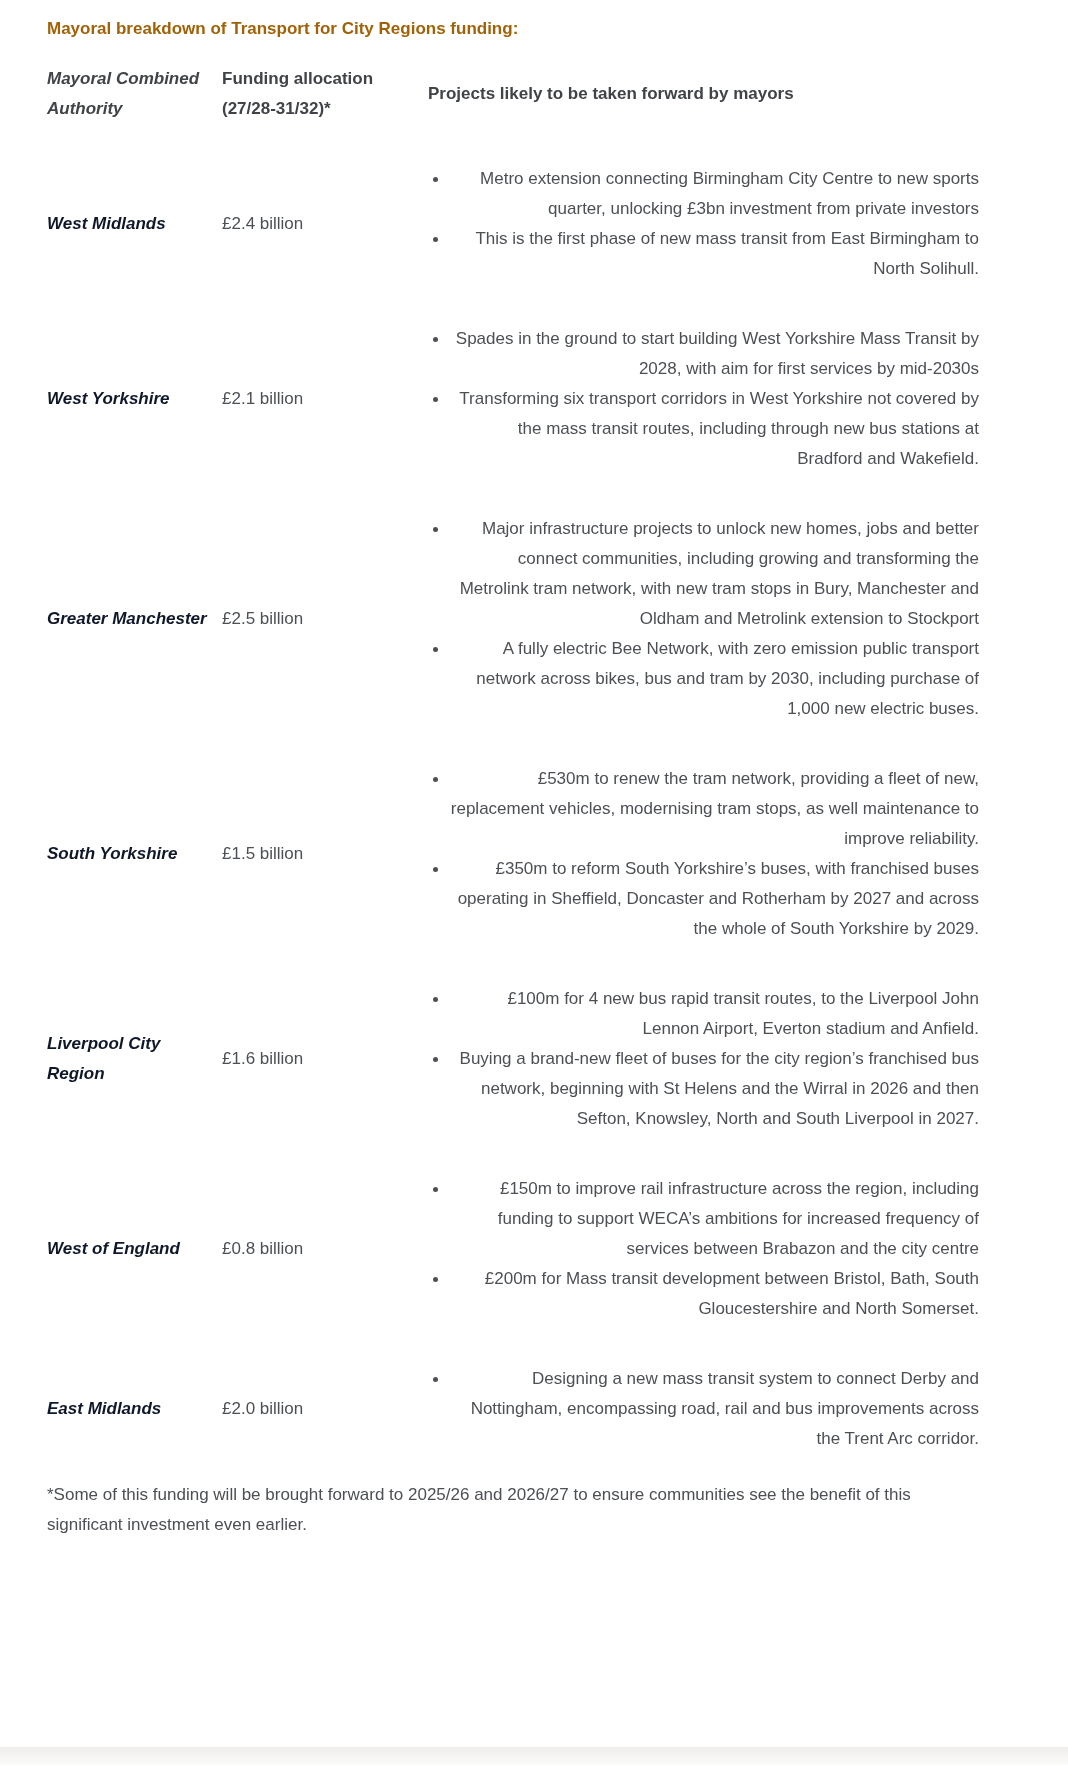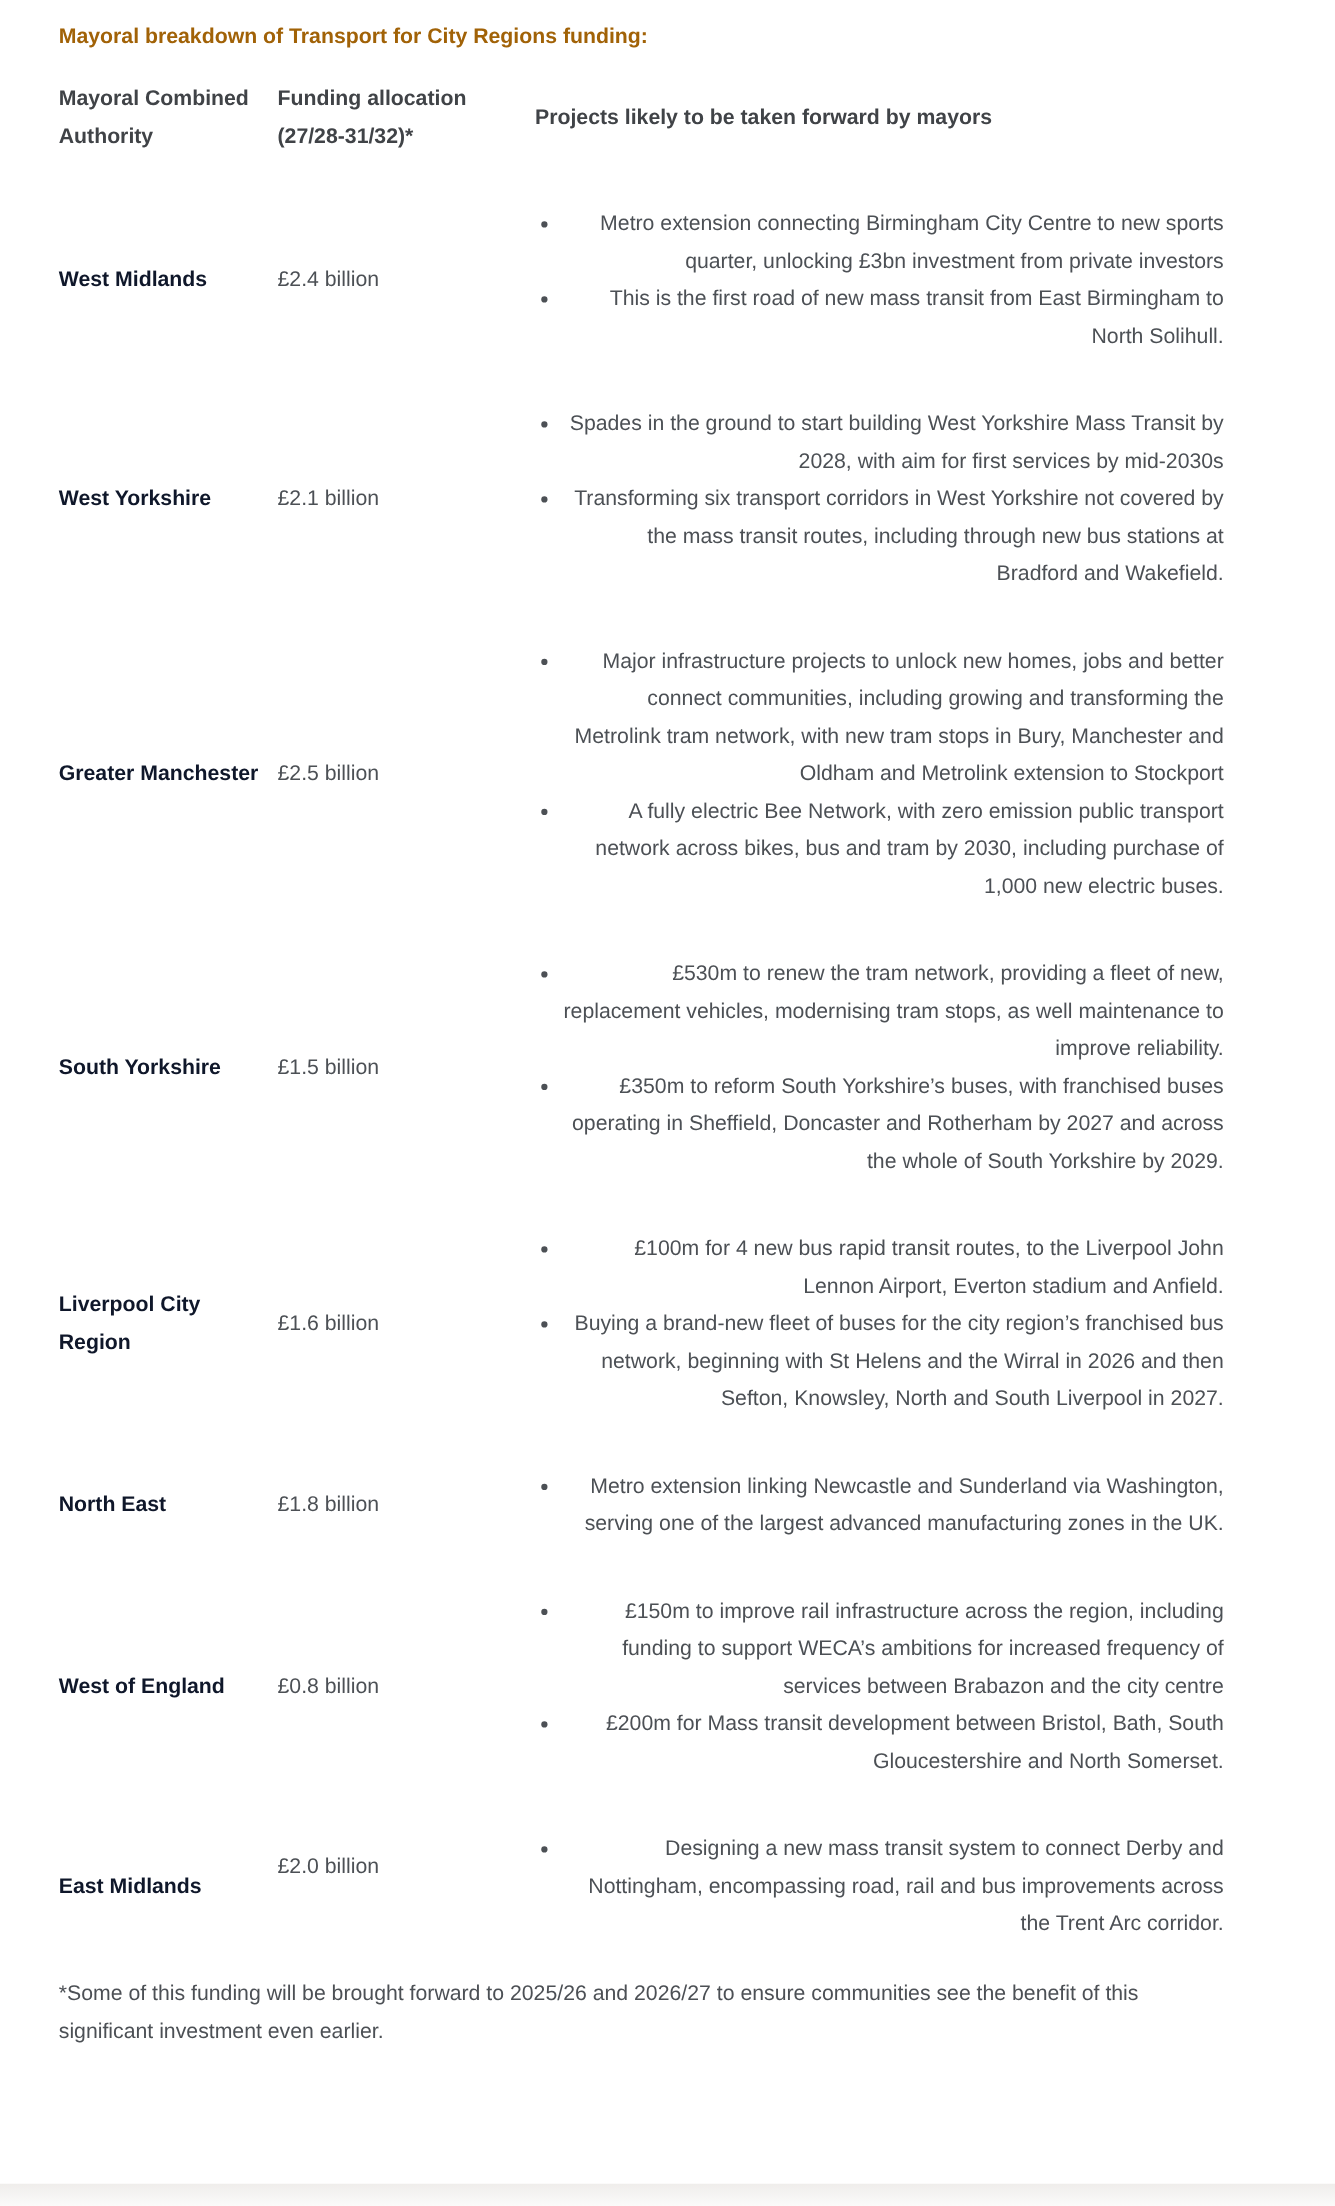--- a/index.html
+++ b/index.html
@@ -40,21 +40,21 @@
     text-align: left;
     font-size: 17px;
     line-height: 30px;
     padding: 20px 0;
     font-weight: normal;
   }
   th {
     font-weight: bold;
     color: #404347;
   }
-  th.h-authority, td.authority-cell { padding-right: 10px; }
+  th.h-authority, td.authority-cell { padding-right: 10px; font-style: italic; }
   td.authority-cell {
     font-weight: bold;
     color: #0f172a;
   }
   td.funding-cell { color: #4c5055; }
   ul.project-list {
     list-style: none;
     margin: 0;
     padding: 0;
   }
@@ -114,21 +114,21 @@
         <th class="h-projects">Projects likely to be taken forward by mayors</th>
       </tr>
     </thead>
     <tbody id="table-body">
         <tr>
           <td class="authority-cell">West Midlands</td>
           <td class="funding-cell"><span class="funding-text">£2.4 billion</span></td>
           <td class="projects-cell">
             <ul class="project-list">
               <li>Metro extension connecting Birmingham City Centre to new sports quarter, unlocking £3bn investment from private investors</li>
-              <li>This is the first road of new mass transit from East Birmingham to North Solihull.</li>
+              <li>This is the first phase of new mass transit from East Birmingham to North Solihull.</li>
             </ul>
           </td>
         </tr>
         <tr>
           <td class="authority-cell">West Yorkshire</td>
           <td class="funding-cell"><span class="funding-text">£2.1 billion</span></td>
           <td class="projects-cell">
             <ul class="project-list">
               <li>Spades in the ground to start building West Yorkshire Mass Transit by 2028, with aim for first services by mid-2030s</li>
               <li>Transforming six transport corridors in West Yorkshire not covered by the mass transit routes, including through new bus stations at Bradford and Wakefield.</li>
@@ -159,29 +159,20 @@
           <td class="authority-cell">Liverpool City Region</td>
           <td class="funding-cell"><span class="funding-text">£1.6 billion</span></td>
           <td class="projects-cell">
             <ul class="project-list">
               <li>£100m for 4 new bus rapid transit routes, to the Liverpool John Lennon Airport, Everton stadium and Anfield.</li>
               <li>Buying a brand-new fleet of buses for the city region’s franchised bus network, beginning with St Helens and the Wirral in 2026 and then Sefton, Knowsley, North and South Liverpool in 2027.</li>
             </ul>
           </td>
         </tr>
         <tr>
-          <td class="authority-cell">North East</td>
-          <td class="funding-cell"><span class="funding-text">£1.8 billion</span></td>
-          <td class="projects-cell">
-            <ul class="project-list">
-              <li>Metro extension linking Newcastle and Sunderland via Washington, serving one of the largest advanced manufacturing zones in the UK.</li>
-            </ul>
-          </td>
-        </tr>
-        <tr>
           <td class="authority-cell">West of England</td>
           <td class="funding-cell"><span class="funding-text">£0.8 billion</span></td>
           <td class="projects-cell">
             <ul class="project-list">
               <li>£150m to improve rail infrastructure across the region, including funding to support WECA’s ambitions for increased frequency of services between Brabazon and the city centre</li>
               <li>£200m for Mass transit development between Bristol, Bath, South Gloucestershire and North Somerset.</li>
             </ul>
           </td>
         </tr>
         <tr>

